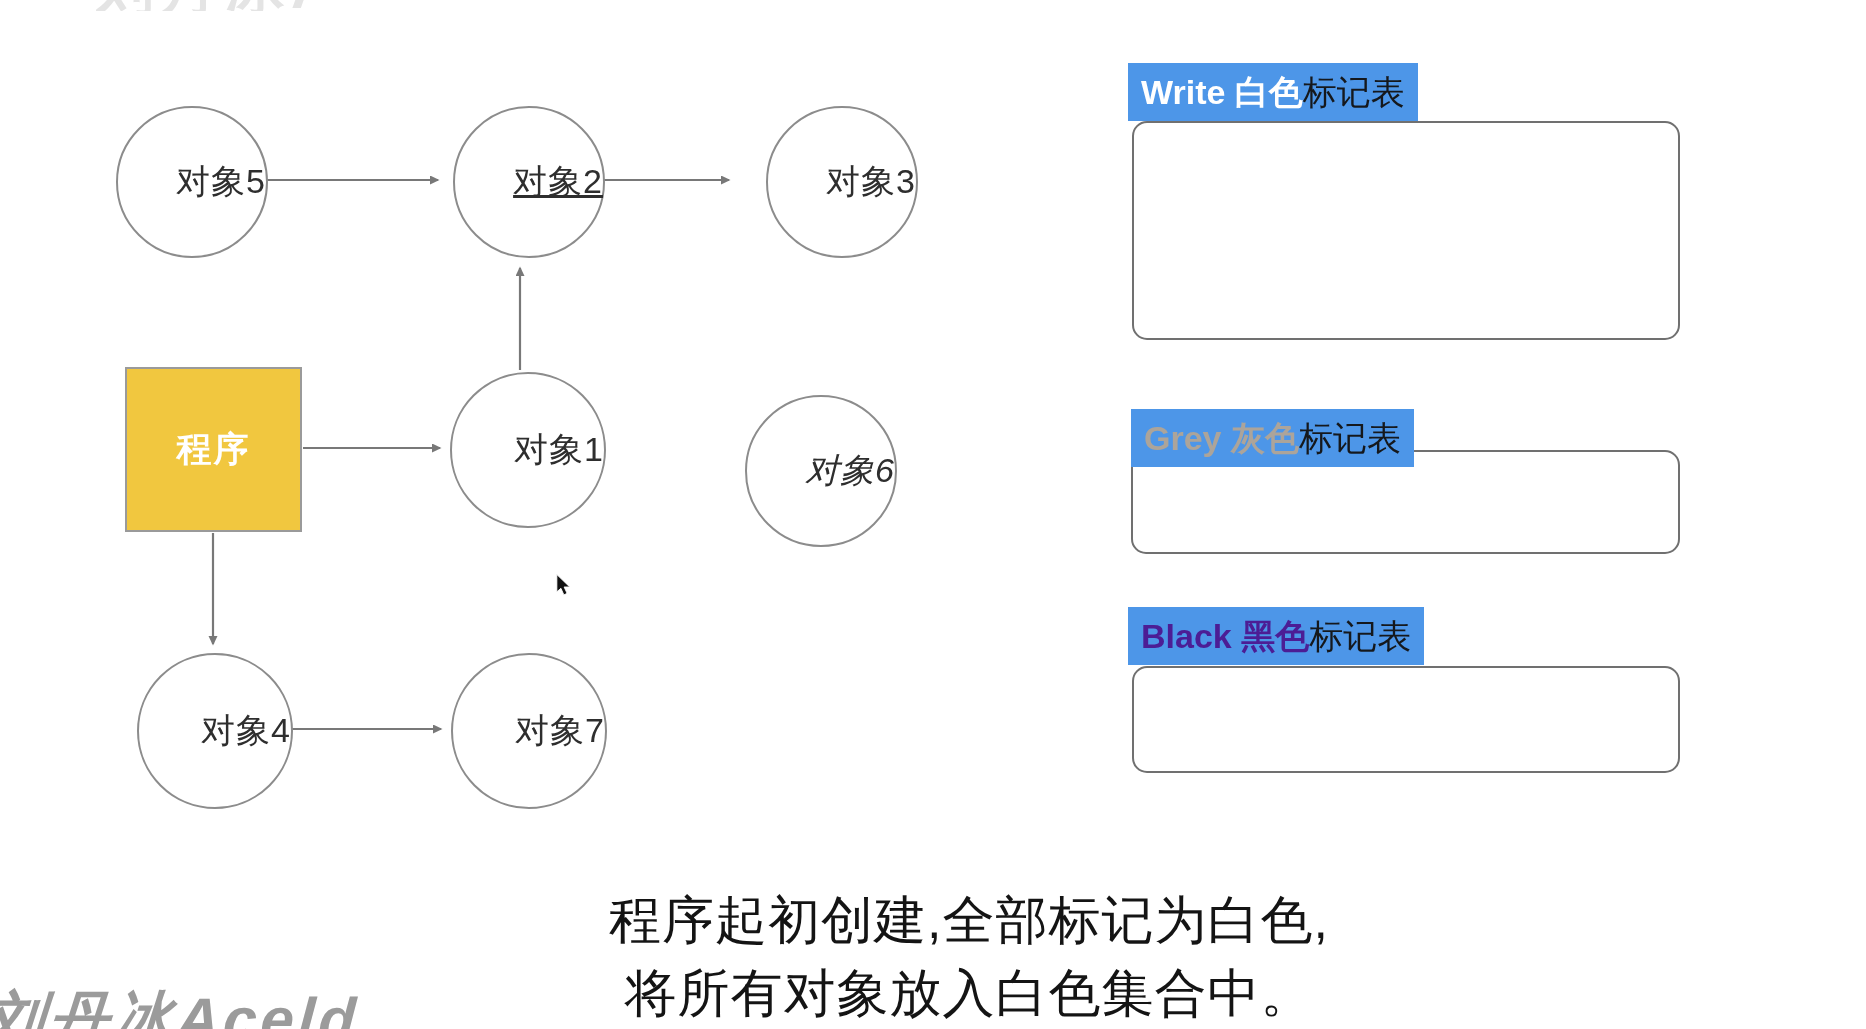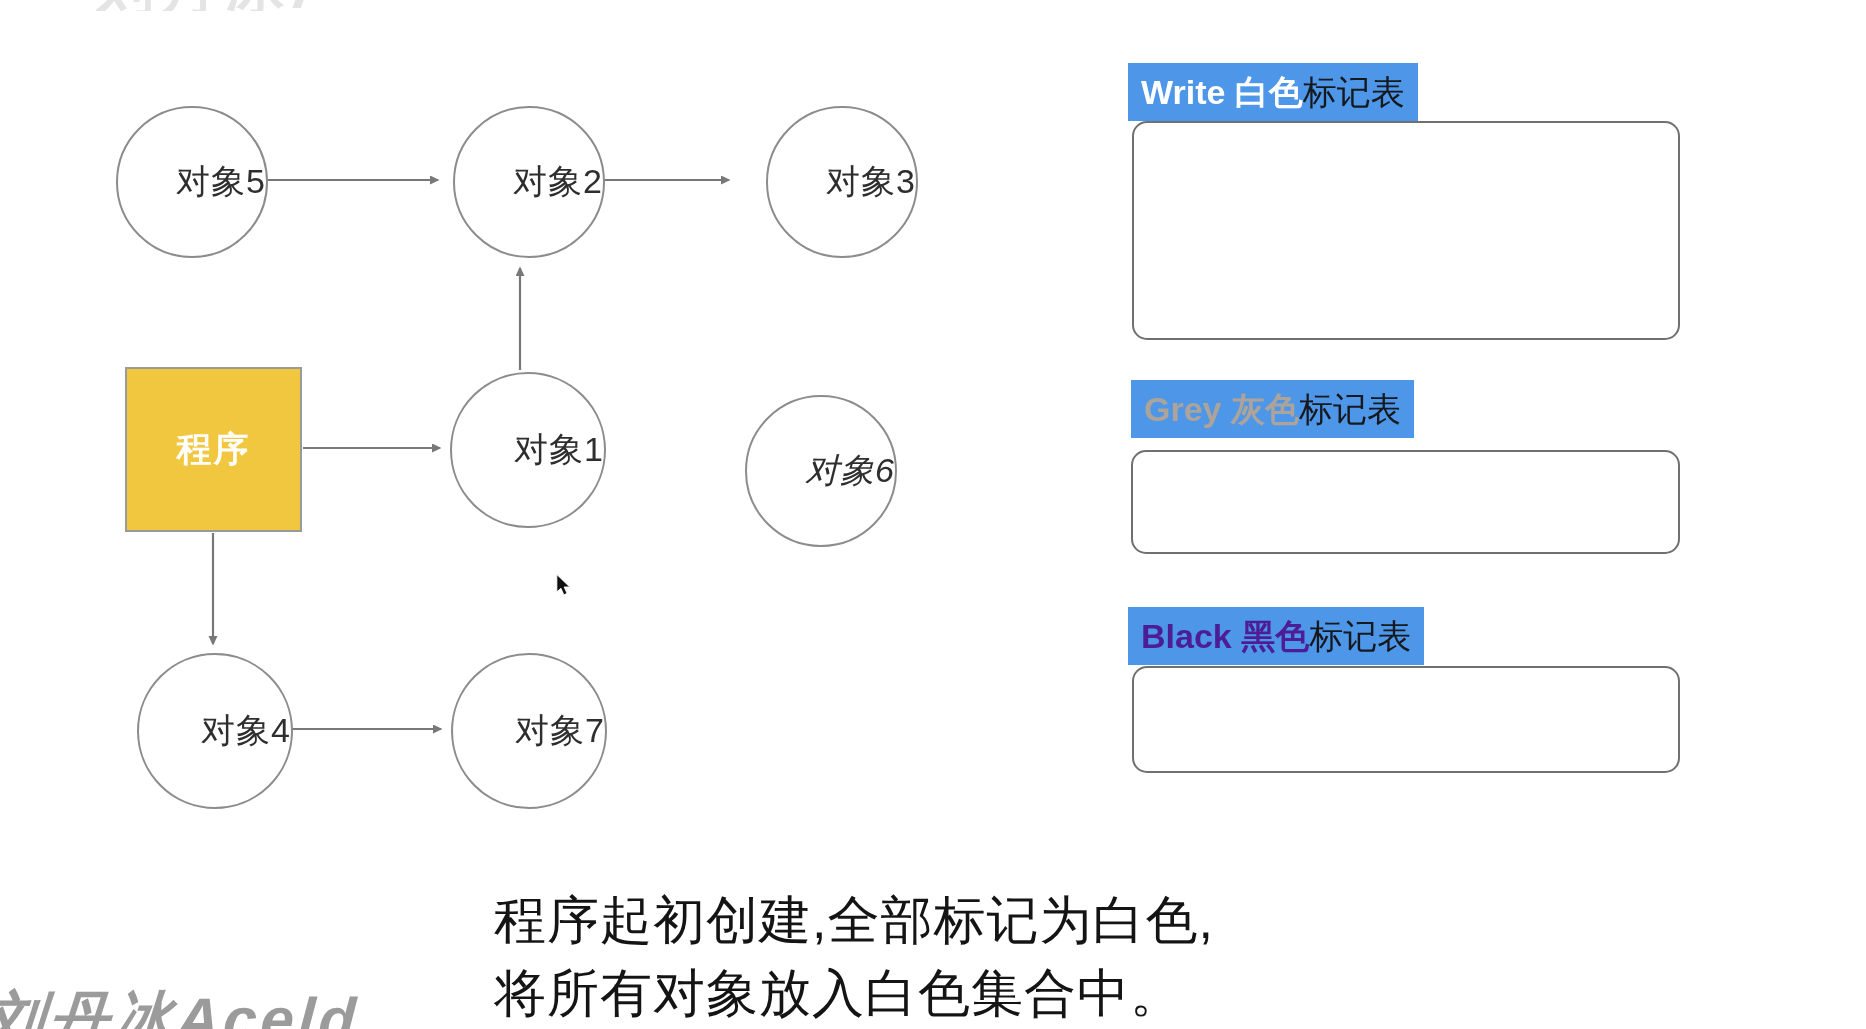--- a/index.html
+++ b/index.html
@@ -19,21 +19,21 @@
     color:#e4e4e4;letter-spacing:7px;white-space:nowrap;
   }
 
   
   .node{
     position:absolute;border:2px solid #8c8c8c;border-radius:50%;
     background:#fff;display:flex;align-items:center;justify-content:flex-end;
     color:#2e2e2e;font-size:34px;letter-spacing:1px;
   }
   .n-obj5{left:116px;top:106px;width:148px;height:148px;}
-  .n-obj2{left:453px;top:106px;width:148px;height:148px;}
+  .n-obj2{left:453px;top:106px;width:148px;height:148px;text-decoration:underline;}
   .n-obj3{left:766px;top:106px;width:148px;height:148px;}
   .n-obj1{left:450px;top:372px;width:152px;height:152px;}
   .n-obj6{left:745px;top:395px;width:148px;height:148px;font-style:italic;}
   .n-obj4{left:137px;top:653px;width:152px;height:152px;}
   .n-obj7{left:451px;top:653px;width:152px;height:152px;}
 
   .program-box{
     position:absolute;left:125px;top:367px;width:177px;height:165px;
     background:#f1c73f;border:2px solid #9a9a9a;box-sizing:border-box;
     display:flex;align-items:center;justify-content:center;
@@ -44,37 +44,37 @@
 
   
   .panel-label{
     position:absolute;height:58px;line-height:58px;padding:0 13px;
     background:#4d96e8;font-size:34px;white-space:nowrap;z-index:2;
   }
   .panel-label .head{font-weight:bold;}
   .panel-label .tail{color:#15181c;font-weight:normal;}
   .lbl-white{left:1128px;top:63px;}
   .lbl-white .head{color:#ffffff;margin-top:12px;}
-  .lbl-grey{left:1131px;top:380px;}
+  .lbl-grey{left:1131px;top:409px;}
   .lbl-grey .head{color:#aca49a;}
   .lbl-black{left:1128px;top:607px;}
   .lbl-black .head{color:#4c1d95;}
 
   .panel-box{
     position:absolute;background:#ffffff;border:2.5px solid #707070;
     border-radius:15px;box-sizing:border-box;z-index:1;
   }
   .box-white{left:1132px;top:121px;width:548px;height:219px;}
   .box-grey {left:1131px;top:450px;width:549px;height:104px;}
   .box-black{left:1132px;top:666px;width:548px;height:107px;}
 
   
   .caption{
     position:absolute;left:494px;top:884px;width:950px;
-    text-align:left;color:#141414;font-size:52px;line-height:73px;
+    text-align:center;color:#141414;font-size:52px;line-height:73px;
     font-weight:300;letter-spacing:1px;
   }
 
   
   .watermark{
     position:absolute;left:-16px;top:980px;
     color:#9b9b9b;font-size:60px;font-style:italic;font-weight:bold;
     letter-spacing:4px;transform:skewX(-4deg);white-space:nowrap;
   }
 

